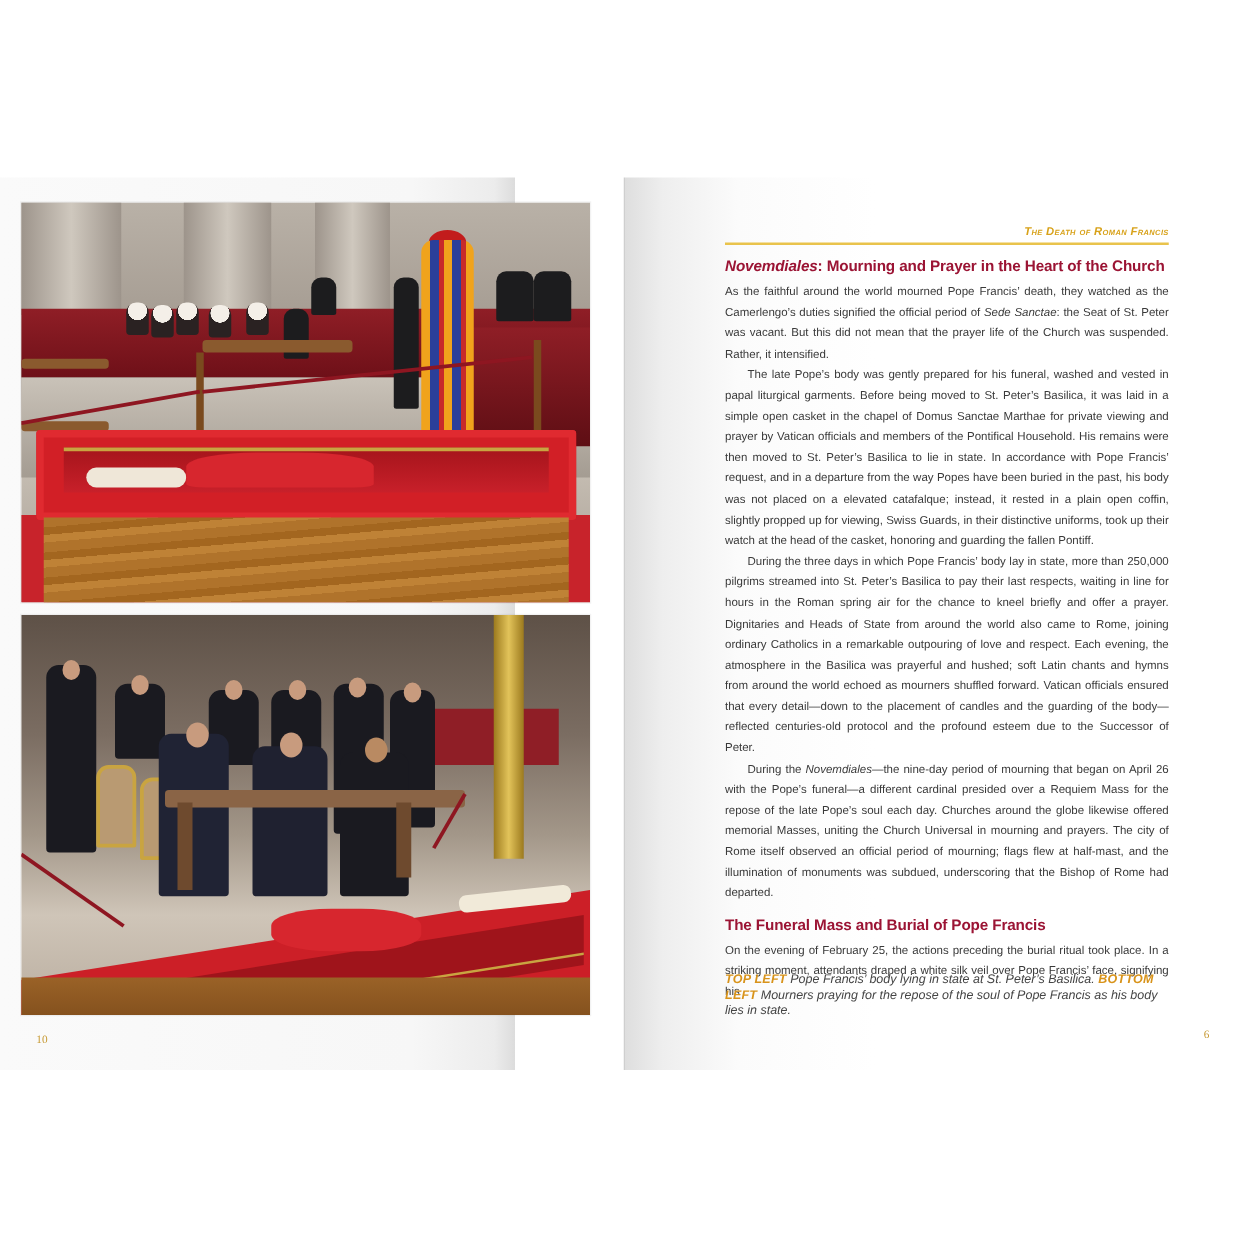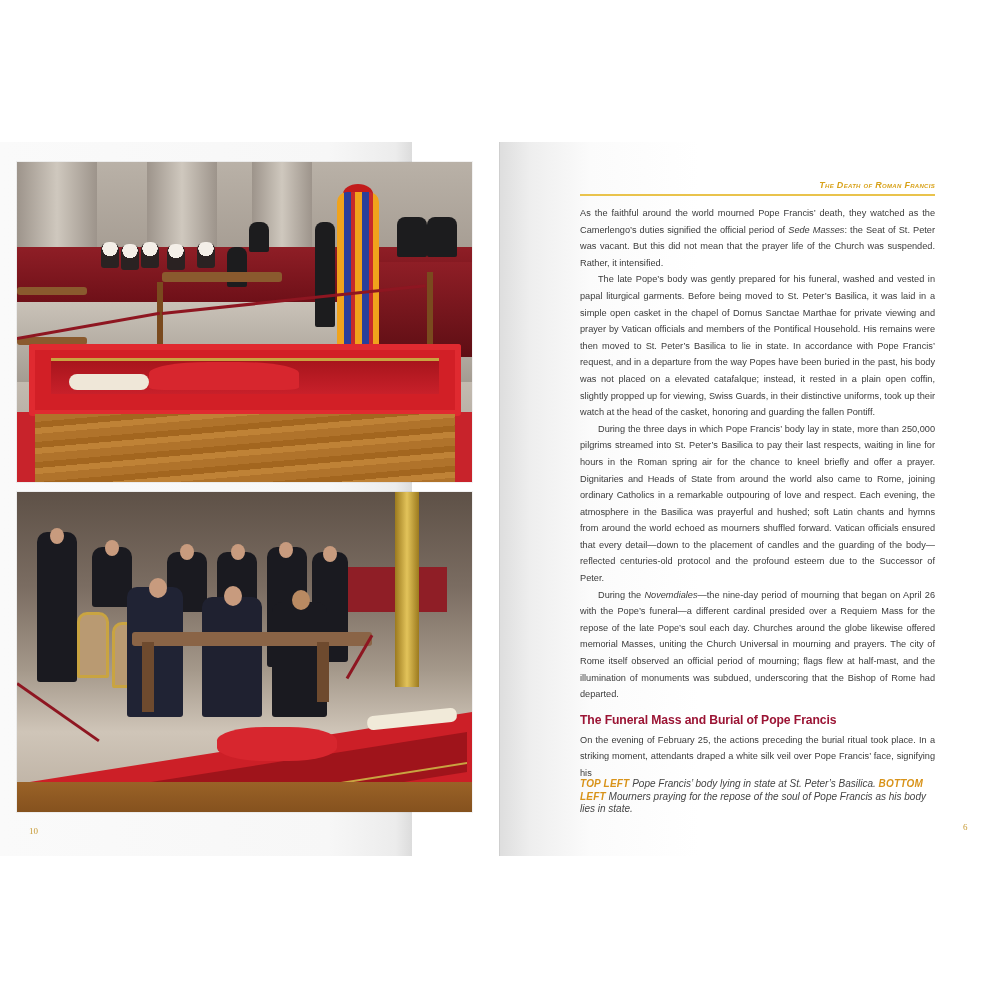--- a/index.html
+++ b/index.html
@@ -191,21 +191,22 @@
   </div>
 
   <div class="gutter-line"></div>
 
   <div class="page-right"></div>
 
   <div class="running-head">The Death of Roman Francis</div>
   <div class="running-rule"></div>
 
   <div class="content">
-    <p class="para"><span>As the faithful around the world mourned Pope Francis’ death, they watched as the Camerlengo’s duties signified the official period of </span><em>Sede Masses</em><span>: the Seat of St. Peter was vacant. But this did not mean that the prayer life of the Church was suspended. Rather, it intensified.</span></p>
+    <h2 class="section"><em>Novemdiales</em><span>: Mourning and Prayer in the Heart of the Church</span></h2>
+    <p class="para"><span>As the faithful around the world mourned Pope Francis’ death, they watched as the Camerlengo’s duties signified the official period of </span><em>Sede Sanctae</em><span>: the Seat of St. Peter was vacant. But this did not mean that the prayer life of the Church was suspended. Rather, it intensified.</span></p>
     <p class="para indent">The late Pope’s body was gently prepared for his funeral, washed and vested in papal liturgical garments. Before being moved to St. Peter’s Basilica, it was laid in a simple open casket in the chapel of Domus Sanctae Marthae for private viewing and prayer by Vatican officials and members of the Pontifical Household. His remains were then moved to St. Peter’s Basilica to lie in state. In accordance with Pope Francis’ request, and in a departure from the way Popes have been buried in the past, his body was not placed on a elevated catafalque; instead, it rested in a plain open coffin, slightly propped up for viewing, Swiss Guards, in their distinctive uniforms, took up their watch at the head of the casket, honoring and guarding the fallen Pontiff.</p>
     <p class="para indent">During the three days in which Pope Francis’ body lay in state, more than 250,000 pilgrims streamed into St. Peter’s Basilica to pay their last respects, waiting in line for hours in the Roman spring air for the chance to kneel briefly and offer a prayer. Dignitaries and Heads of State from around the world also came to Rome, joining ordinary Catholics in a remarkable outpouring of love and respect. Each evening, the atmosphere in the Basilica was prayerful and hushed; soft Latin chants and hymns from around the world echoed as mourners shuffled forward. Vatican officials ensured that every detail—down to the placement of candles and the guarding of the body—reflected centuries-old protocol and the profound esteem due to the Successor of Peter.</p>
     <p class="para indent"><span>During the </span><em>Novemdiales</em><span>—the nine-day period of mourning that began on April 26 with the Pope’s funeral—a different cardinal presided over a Requiem Mass for the repose of the late Pope’s soul each day. Churches around the globe likewise offered memorial Masses, uniting the Church Universal in mourning and prayers. The city of Rome itself observed an official period of mourning; flags flew at half-mast, and the illumination of monuments was subdued, underscoring that the Bishop of Rome had departed.</span></p>
     <h2 class="section second">The Funeral Mass and Burial of Pope Francis</h2>
     <p class="para">On the evening of February 25, the actions preceding the burial ritual took place. In a striking moment, attendants draped a white silk veil over Pope Francis’ face, signifying his</p>
   </div>
 
   <div class="caption"><span class="lab">TOP LEFT</span><span> Pope Francis’ body lying in state at St. Peter’s Basilica. </span><span class="lab">BOTTOM LEFT</span><span> Mourners praying for the repose of the soul of Pope Francis as his body lies in state.</span></div>
 
   <div class="folio folio-right">6</div>

